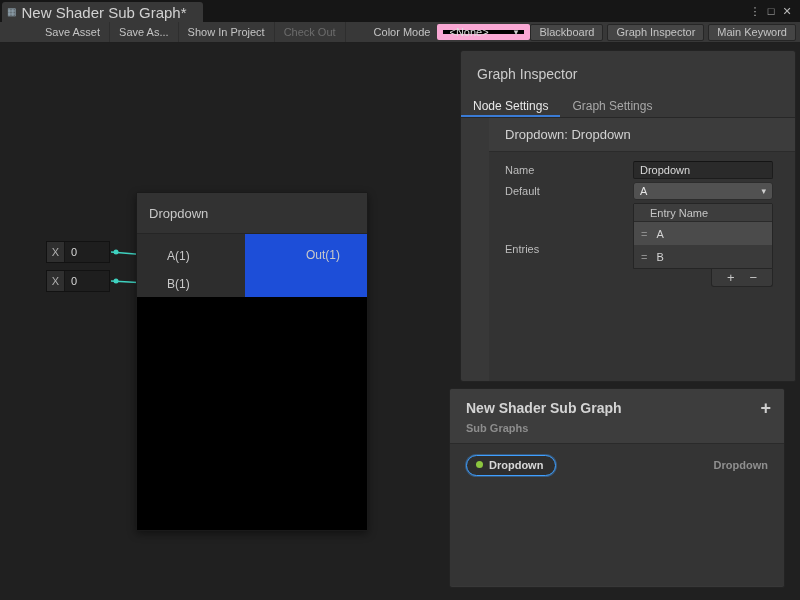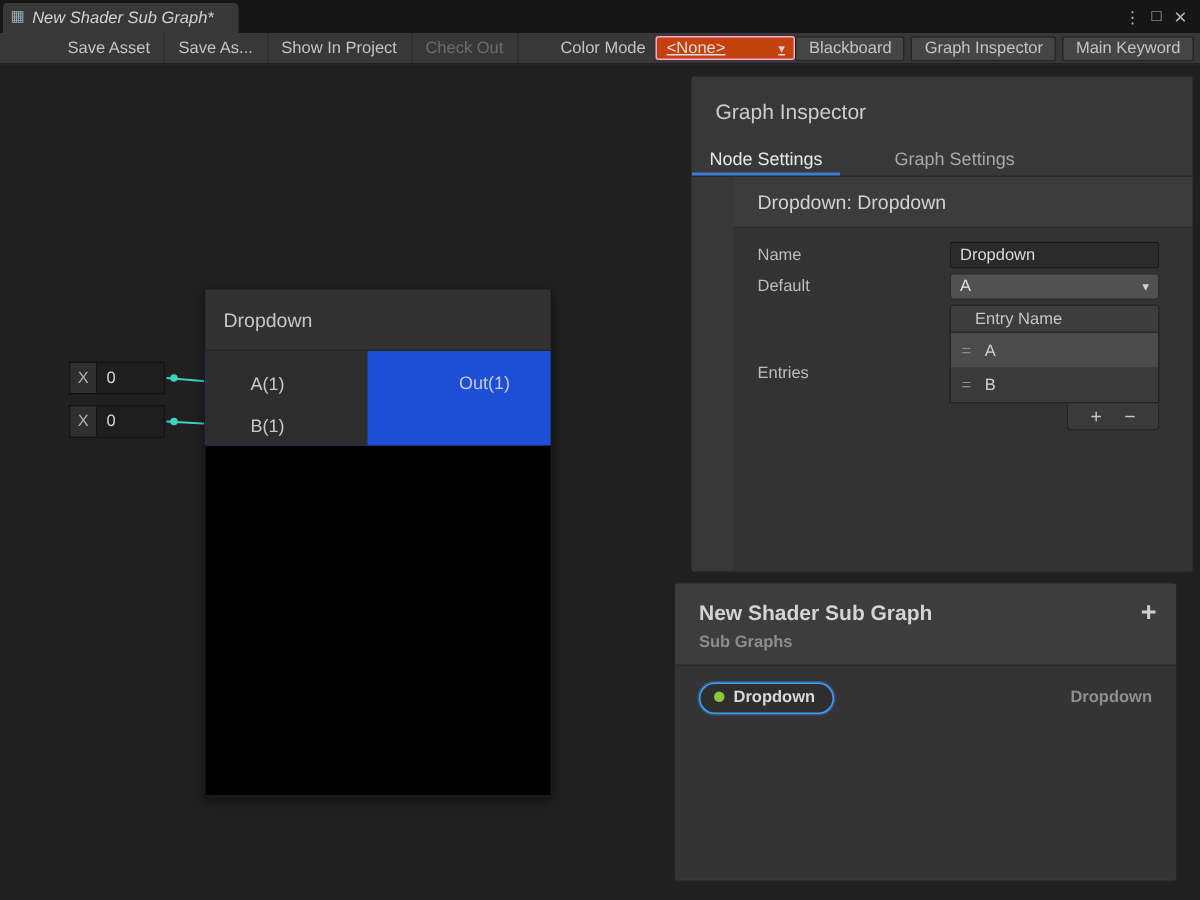--- a/index.html
+++ b/index.html
@@ -7,30 +7,30 @@
   body {
     font-family:"Liberation Sans", sans-serif;
     background:#202020; color:#c8c8c8;
     position:relative; overflow:hidden;
   }
 
   
   .titlebar { position:absolute; top:0; left:0; width:800px; height:22px; background:#161616; display:flex; align-items:flex-end; }
   .tab { height:20px; margin-left:2px; background:#383838; border-radius:3px 3px 0 0; display:flex; align-items:center; padding:0 16px 0 5px; gap:5px; cursor:pointer; }
   .tab-icon { font-size:10px; color:#9bb0bd; line-height:1; }
-  .tab-title { font-size:11px; color:#d2d2d2; white-space:nowrap;font-style:italic; }
+  .tab-title { font-size:15px; color:#d2d2d2; white-space:nowrap; }
   .win-controls { margin-left:auto; display:flex; align-items:center; height:22px; padding-right:5px; }
   .win-controls span { font-size:11px; color:#b8b8b8; width:16px; text-align:center; cursor:pointer; }
 
   
   .toolbar { position:absolute; top:22px; left:0; width:800px; height:21px; background:#383838; border-bottom:1px solid #1f1f1f; display:flex; align-items:center; font-size:11px; color:#c4c4c4;padding-left:36px; }
   .tb-btn { height:100%; display:flex; align-items:center; padding:0 9px; border-right:1px solid #2e2e2e; cursor:pointer; white-space:nowrap; }
   .tb-btn.disabled { color:#6c6c6c; cursor:default; }
   .tb-label { padding:0 7px 0 28px; white-space:nowrap; }
-  .tb-dropdown { width:96px; height:16px; background:#c2410c; border:1px solid #f9a8d4; border-radius:2px; display:flex; align-items:center; padding:0 6px; color:#dedede; cursor:pointer;text-decoration:underline; }
+  .tb-dropdown { width:96px; height:16px; background:#000000; border:6px solid #f9a8d4; border-radius:2px; display:flex; align-items:center; padding:0 6px; color:#dedede; cursor:pointer; }
   .tb-dropdown .caret { margin-left:auto; font-size:9px; color:#cfcfcf; }
   .tb-right { margin-left:auto; display:flex; align-items:center; gap:4px; padding-right:4px; height:100%; }
   .tb-toggle { height:17px; background:#454545; border:1px solid #262626; border-radius:2px; display:flex; align-items:center; padding:0 8px; cursor:pointer; white-space:nowrap; }
 
   
   .canvas { position:absolute; left:0; top:43px; width:800px; height:557px; background:#202020; }
   .edges { position:absolute; left:0; top:0; width:800px; height:600px; pointer-events:none; }
 
   
   .node { position:absolute; left:136px; top:192px; width:232px; box-shadow:0 3px 8px rgba(0,0,0,.45); border:1px solid #1a1a1a; border-radius:2px; }
@@ -47,21 +47,21 @@
   .port-widget { position:absolute; left:46px; width:64px; height:22px; background:#262626; border:1px solid #121212; display:flex; align-items:stretch; font-size:11px; }
   .pw1 { top:241px; } .pw2 { top:270px; }
   .pw-axis { width:18px; display:flex; align-items:center; justify-content:center; color:#b0b0b0; background:#2f2f2f; border-right:1px solid #151515; }
   .pw-val { flex:1; display:flex; align-items:center; padding-left:6px; color:#d6d6d6; background:#1e1e1e; cursor:text; }
 
   
   .panel { position:absolute; background:#383838; border:1px solid #232323; border-radius:3px; }
 
   #inspector { left:460px; top:50px; width:336px; height:332px; display:flex; flex-direction:column; overflow:hidden; }
   .insp-header { padding:15px 16px 13px; font-size:14px; color:#cccccc; }
-  .insp-tabs { display:flex; height:23px; border-bottom:1px solid #272727;gap:24px; }
+  .insp-tabs { display:flex; height:23px; border-bottom:1px solid #272727; }
   .insp-tab { padding:0 12px; display:flex; align-items:center; font-size:12px; color:#a8a8a8; cursor:pointer; }
   .insp-tab.active { color:#e8e8e8; box-shadow:inset 0 -2px 0 #3a7bd5; }
   .insp-content { flex:1; background:#333333;margin-left:28px; }
   .section-header { background:#3c3c3c; padding:9px 16px; font-size:13px; color:#d2d2d2; border-bottom:1px solid #2b2b2b; }
   .form { padding:9px 22px 0 16px; }
   .form-row { display:flex; margin-bottom:3px; }
   .form-label { width:128px; flex:none; font-size:11px; color:#bdbdbd; padding-top:3px; }
   .form-label.entries-lbl { padding-top:40px; }
   .form-control { flex:1; min-width:0; }
   .text-field { height:18px; background:#2a2a2a; border:1px solid #1c1c1c; border-top-color:#141414; border-radius:2px; font-size:11px; color:#dadada; padding:0 6px; display:flex; align-items:center; cursor:text; }

